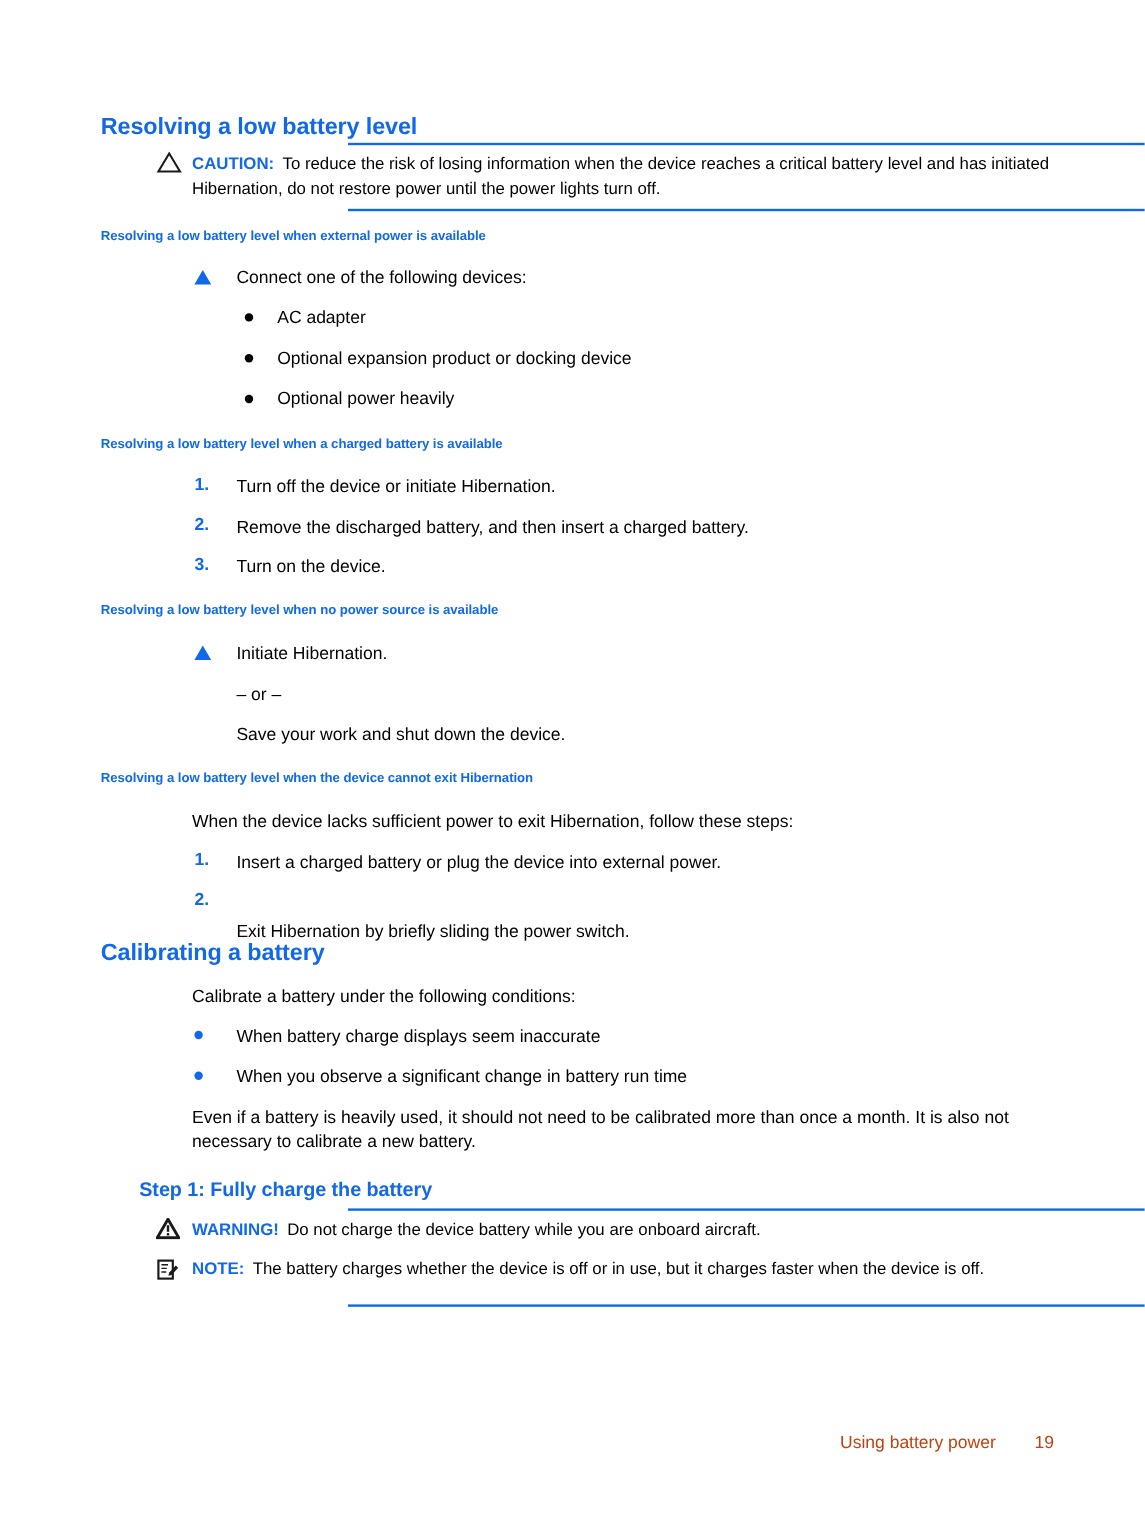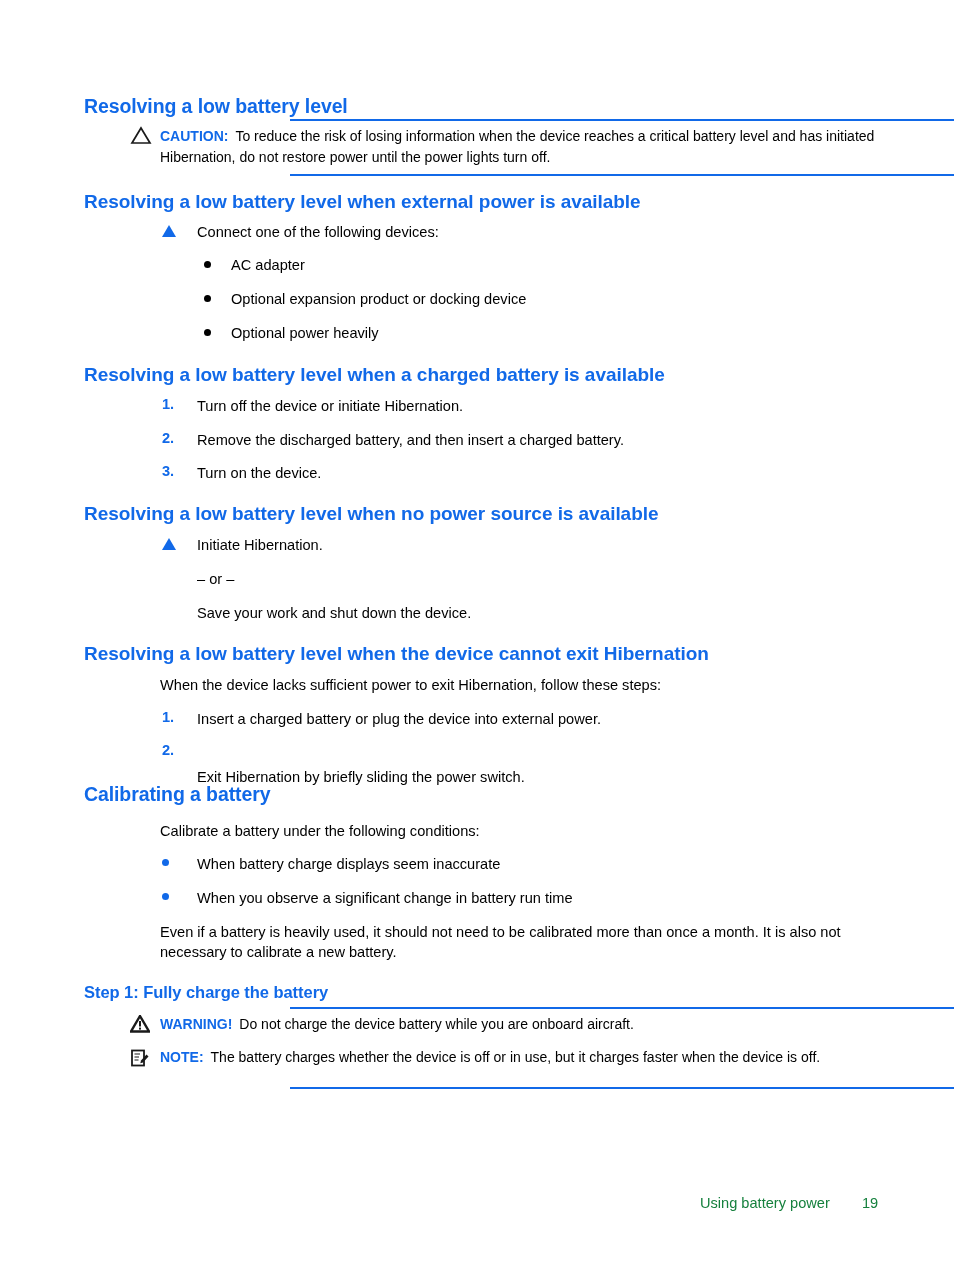--- a/index.html
+++ b/index.html
@@ -23,21 +23,21 @@
     left: 84px;
     font-size: 19.5px;
     font-weight: bold;
     color: #1169e8;
     letter-spacing: -0.1px;
     white-space: nowrap;
   }
   .h2 {
     position: absolute;
     left: 84px;
-    font-size: 19px;
+    font-size: 11px;
     font-weight: bold;
     color: #1169e8;
     letter-spacing: -0.05px;
     white-space: nowrap;
   }
 
   
   .body-text {
     position: absolute;
     font-size: 14.6px;
@@ -102,21 +102,21 @@
     background: #000000;
   }
   .dot-marker.blue {
     background: #1169e8;
   }
 
   
   .footer {
     position: absolute;
     font-size: 14.6px;
-    color: #15803d;
+    color: #c2410c;
     white-space: nowrap;
   }
 </style>
 </head>
 <body>
 
 <div class="page">
 
   <div class="h1" style="top:95px;text-align:center;">Resolving a low battery level</div>
 
@@ -182,21 +182,21 @@
   <div class="body-text" style="left:160px; top:821px; width:720px;">Calibrate a battery under the following conditions:</div>
 
   <div class="dot-marker blue" style="left:162px; top:859px;"></div>
   <div class="body-text" style="left:197px; top:854px; width:680px;">When battery charge displays seem inaccurate</div>
 
   <div class="dot-marker blue" style="left:162px; top:893px;"></div>
   <div class="body-text" style="left:197px; top:888px; width:680px;">When you observe a significant change in battery run time</div>
 
   <div class="body-text" style="left:160px; top:922px; width:722px;">Even if a battery is heavily used, it should not need to be calibrated more than once a month. It is also not necessary to calibrate a new battery.</div>
 
-  <div class="h2" style="top:983px; font-size:16.5px;">Step 1: Fully charge the battery</div>
+  <div class="h2" style="top:983px; font-size:16.5px;margin-left:32px;">Step 1: Fully charge the battery</div>
 
   <div class="admon" style="top:1014px; height:76px;">
     <div class="admon-rule" style="top:-7px;"></div>
 
     <div class="admon-icon" style="top:1px;">
       <svg width="20" height="18" viewBox="0 0 20 18">
         <path d="M10 1 L19 16.5 L1 16.5 Z" fill="none" stroke="#1a1a1a" stroke-width="2.4"></path>
         <rect x="9" y="6" width="2" height="5.5" fill="#1a1a1a"></rect>
         <rect x="9" y="12.6" width="2" height="2" fill="#1a1a1a"></rect>
       </svg>

